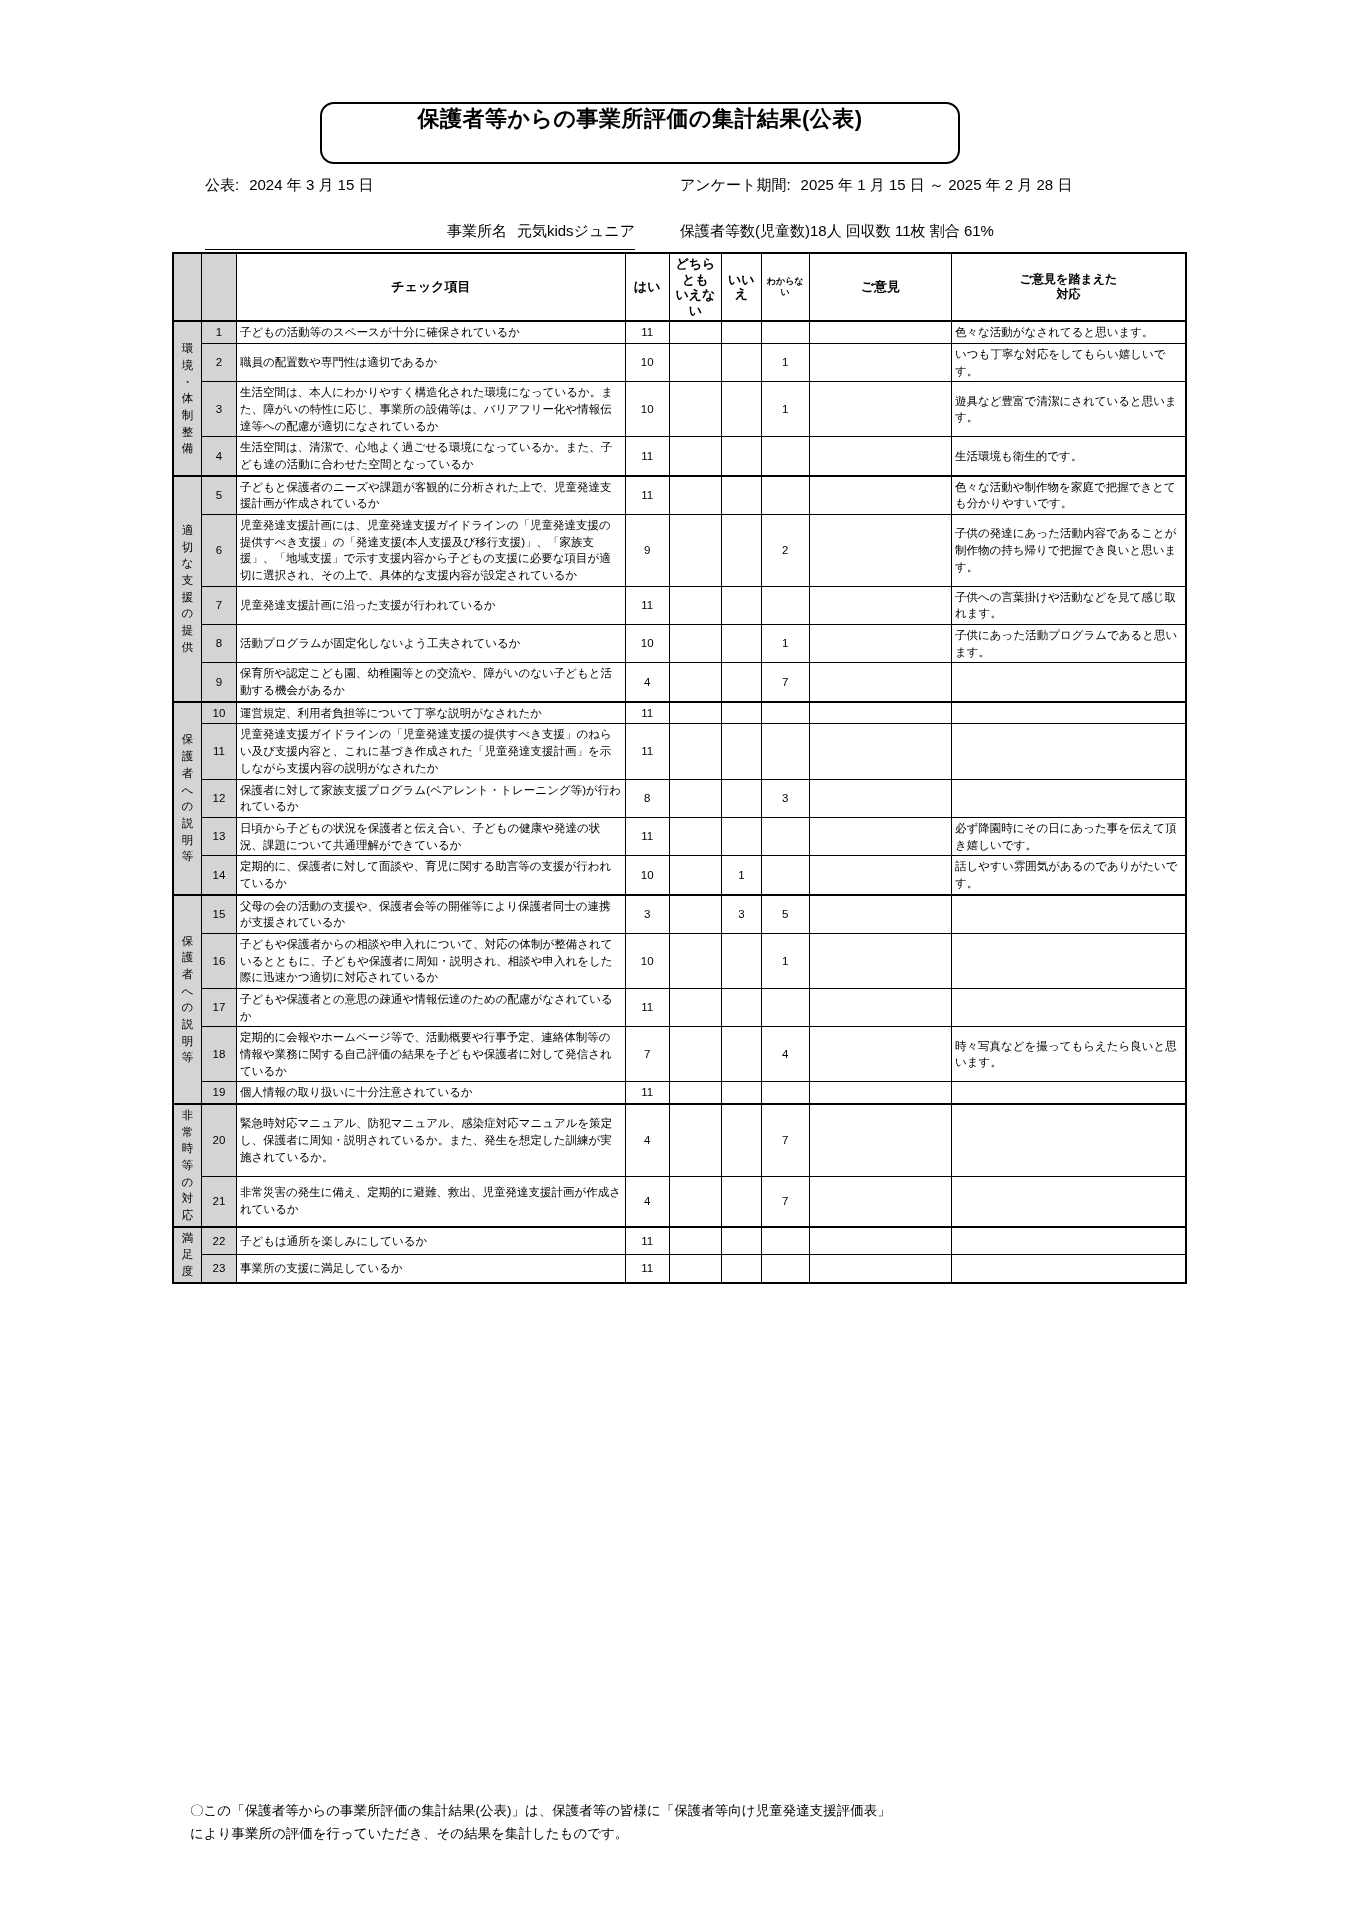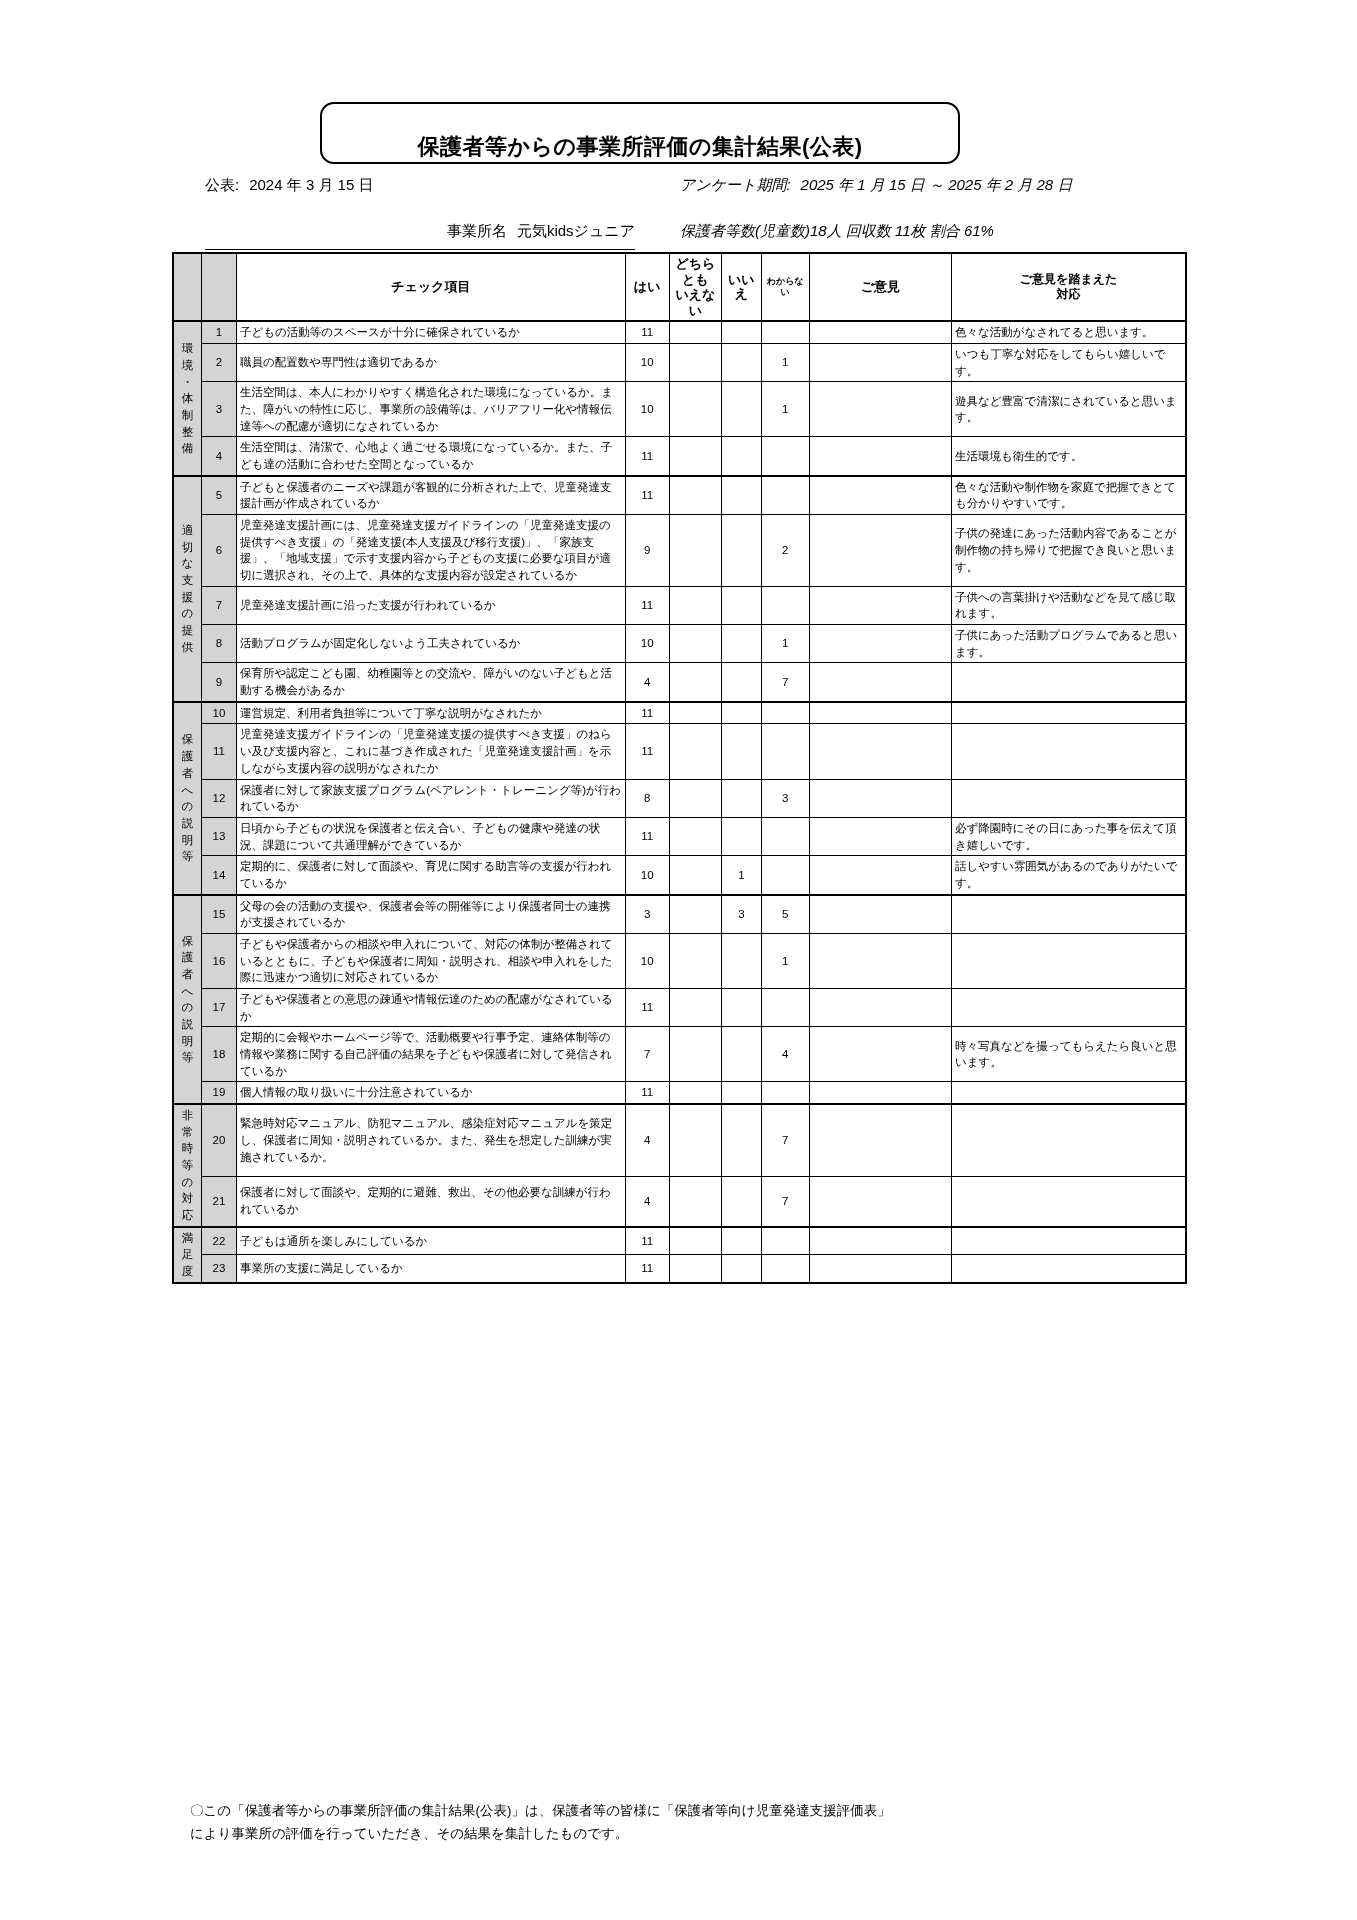--- a/index.html
+++ b/index.html
@@ -31,21 +31,21 @@
     top: 102px;
     width: 640px;
     height: 62px;
   }
   .title-box {
     width: 100%;
     height: 100%;
     border: 2px solid #000;
     border-radius: 14px;
     display: flex;
-    align-items: flex-end;
+    align-items: flex-start;
     justify-content: center;
   }
   .title-text {
     font-size: 22px;
     font-weight: bold;
     letter-spacing: 0.5px;
     white-space: nowrap;
   }
 
   
@@ -62,21 +62,21 @@
     top: 222px;
     width: 1000px;
     height: 24px;
   }
   .meta-left, .meta-right {
     position: absolute;
     font-size: 15px;
     white-space: nowrap;
   }
   .meta-left { left: 0; top: 0; }
-  .meta-right { left: 475px; top: 0; font-style: italic; }
+  .meta-right { left: 475px; top: 0; }
   .meta-row-2 .meta-left {
     border-bottom: 1.5px solid #000;
     padding-bottom: 8px;
     width: 430px;
     text-align: right;
   }
   .meta-row-2 .meta-right {
     border-bottom: 1.5px solid #000;
     padding-bottom: 19px;
     width: 475px;
@@ -505,21 +505,21 @@
             <td class="item-cell">緊急時対応マニュアル、防犯マニュアル、感染症対応マニュアルを策定し、保護者に周知・説明されているか。また、発生を想定した訓練が実施されているか。</td>
             <td class="num-cell">4</td>
             <td class="num-cell"></td>
             <td class="num-cell"></td>
             <td class="num-cell">7</td>
             <td class="op-cell"></td>
             <td class="res-cell"></td>
           </tr>
           <tr>
             <td class="no-cell">21</td>
-            <td class="item-cell">保護者に対して面談や、定期的に避難、救出、その他必要な訓練が行われているか</td>
+            <td class="item-cell">非常災害の発生に備え、定期的に避難、救出、児童発達支援計画が作成されているか</td>
             <td class="num-cell">4</td>
             <td class="num-cell"></td>
             <td class="num-cell"></td>
             <td class="num-cell">7</td>
             <td class="op-cell"></td>
             <td class="res-cell"></td>
           </tr>
           <tr class="group-start">
             <td class="cat-cell" rowspan="2">
               <span class="vchars">

